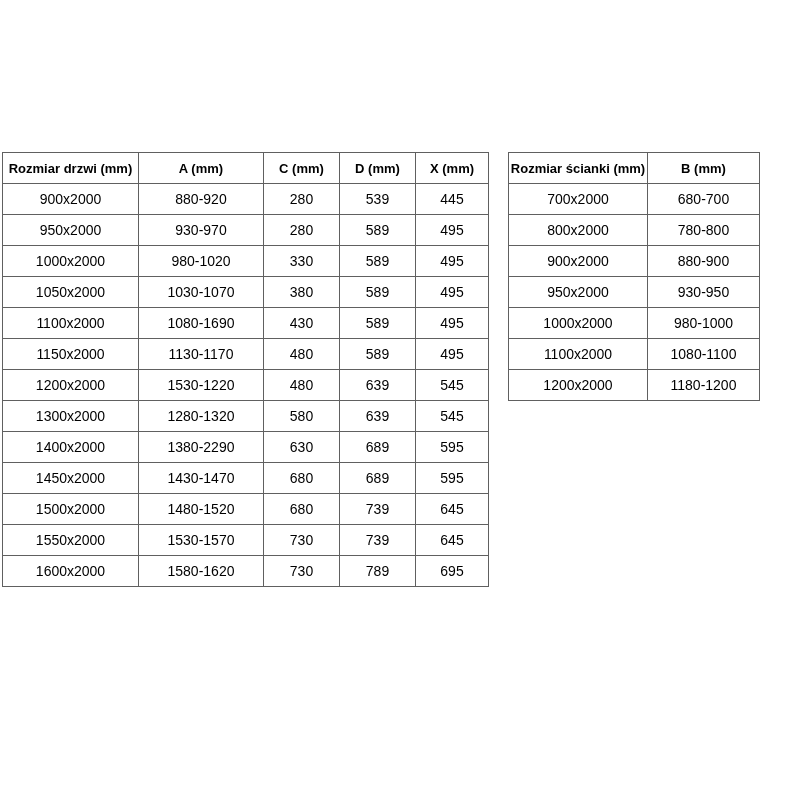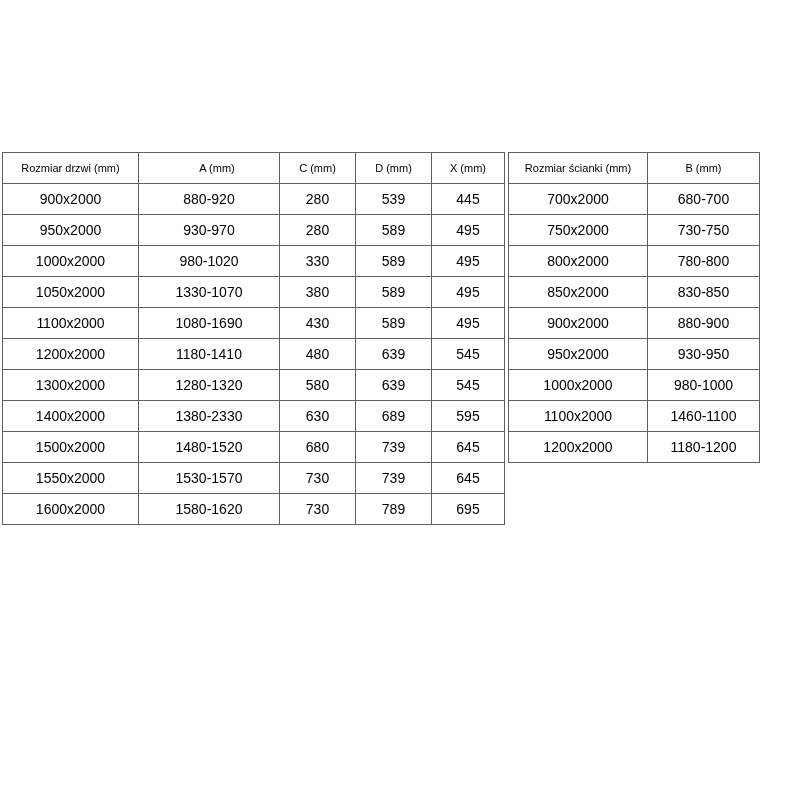--- a/index.html
+++ b/index.html
@@ -31,33 +31,33 @@
   table.spec-table td {
     border: 1px solid #606060;
     text-align: center;
     vertical-align: middle;
     height: 30px;
     padding: 0;
     white-space: nowrap;
     overflow: visible;
   }
   table.spec-table th {
-    font-weight: normal;
-    font-size: 11px;
+    font-weight: bold;
+    font-size: 13px;
   }
   table.spec-table td {
     font-weight: normal;
     font-size: 14px;
   }
   #door-table {
     left: 2px;
     width: 481px;
   }
   #door-table th:nth-child(1) { width: 135px; }
-  #door-table th:nth-child(2) { width: 124px; padding-left: 16px; }
+  #door-table th:nth-child(2) { width: 124px; }
   #door-table th:nth-child(3) { width: 75px; }
   #door-table th:nth-child(4) { width: 75px; margin-top: 8px; }
   #door-table th:nth-child(5) { width: 72px; }
   #wall-table {
     left: 508px;
     width: 249px;
   }
   #wall-table th:nth-child(1) { width: 138px; }
   #wall-table th:nth-child(2) { width: 111px; }
 </style>
@@ -92,50 +92,64 @@
         </tr>
         <tr>
           <td>1000x2000</td>
           <td>980-1020</td>
           <td>330</td>
           <td>589</td>
           <td>495</td>
         </tr>
         <tr>
           <td>1050x2000</td>
-          <td>1330-1070</td>
+          <td>1030-1070</td>
           <td>380</td>
           <td>589</td>
           <td>495</td>
         </tr>
         <tr>
           <td>1100x2000</td>
           <td>1080-1690</td>
           <td>430</td>
           <td>589</td>
           <td>495</td>
         </tr>
         <tr>
+          <td>1150x2000</td>
+          <td>1130-1170</td>
+          <td>480</td>
+          <td>589</td>
+          <td>495</td>
+        </tr>
+        <tr>
           <td>1200x2000</td>
-          <td>1180-1410</td>
+          <td>1530-1220</td>
           <td>480</td>
           <td>639</td>
           <td>545</td>
         </tr>
         <tr>
           <td>1300x2000</td>
           <td>1280-1320</td>
           <td>580</td>
           <td>639</td>
           <td>545</td>
         </tr>
         <tr>
           <td>1400x2000</td>
-          <td>1380-2330</td>
+          <td>1380-2290</td>
           <td>630</td>
+          <td>689</td>
+          <td>595</td>
+        </tr>
+        <tr>
+          <td>1450x2000</td>
+          <td>1430-1470</td>
+          <td>680</td>
           <td>689</td>
           <td>595</td>
         </tr>
         <tr>
           <td>1500x2000</td>
           <td>1480-1520</td>
           <td>680</td>
           <td>739</td>
           <td>645</td>
         </tr>
@@ -161,46 +175,38 @@
           <th>Rozmiar ścianki (mm)</th>
           <th>B (mm)</th>
         </tr>
       </thead>
       <tbody>
         <tr>
           <td>700x2000</td>
           <td>680-700</td>
         </tr>
         <tr>
-          <td>750x2000</td>
-          <td>730-750</td>
-        </tr>
-        <tr>
           <td>800x2000</td>
           <td>780-800</td>
         </tr>
         <tr>
-          <td>850x2000</td>
-          <td>830-850</td>
-        </tr>
-        <tr>
           <td>900x2000</td>
           <td>880-900</td>
         </tr>
         <tr>
           <td>950x2000</td>
           <td>930-950</td>
         </tr>
         <tr>
           <td>1000x2000</td>
           <td>980-1000</td>
         </tr>
         <tr>
           <td>1100x2000</td>
-          <td>1460-1100</td>
+          <td>1080-1100</td>
         </tr>
         <tr>
           <td>1200x2000</td>
           <td>1180-1200</td>
         </tr>
       </tbody>
     </table>
 </div>
 
 </body></html>

